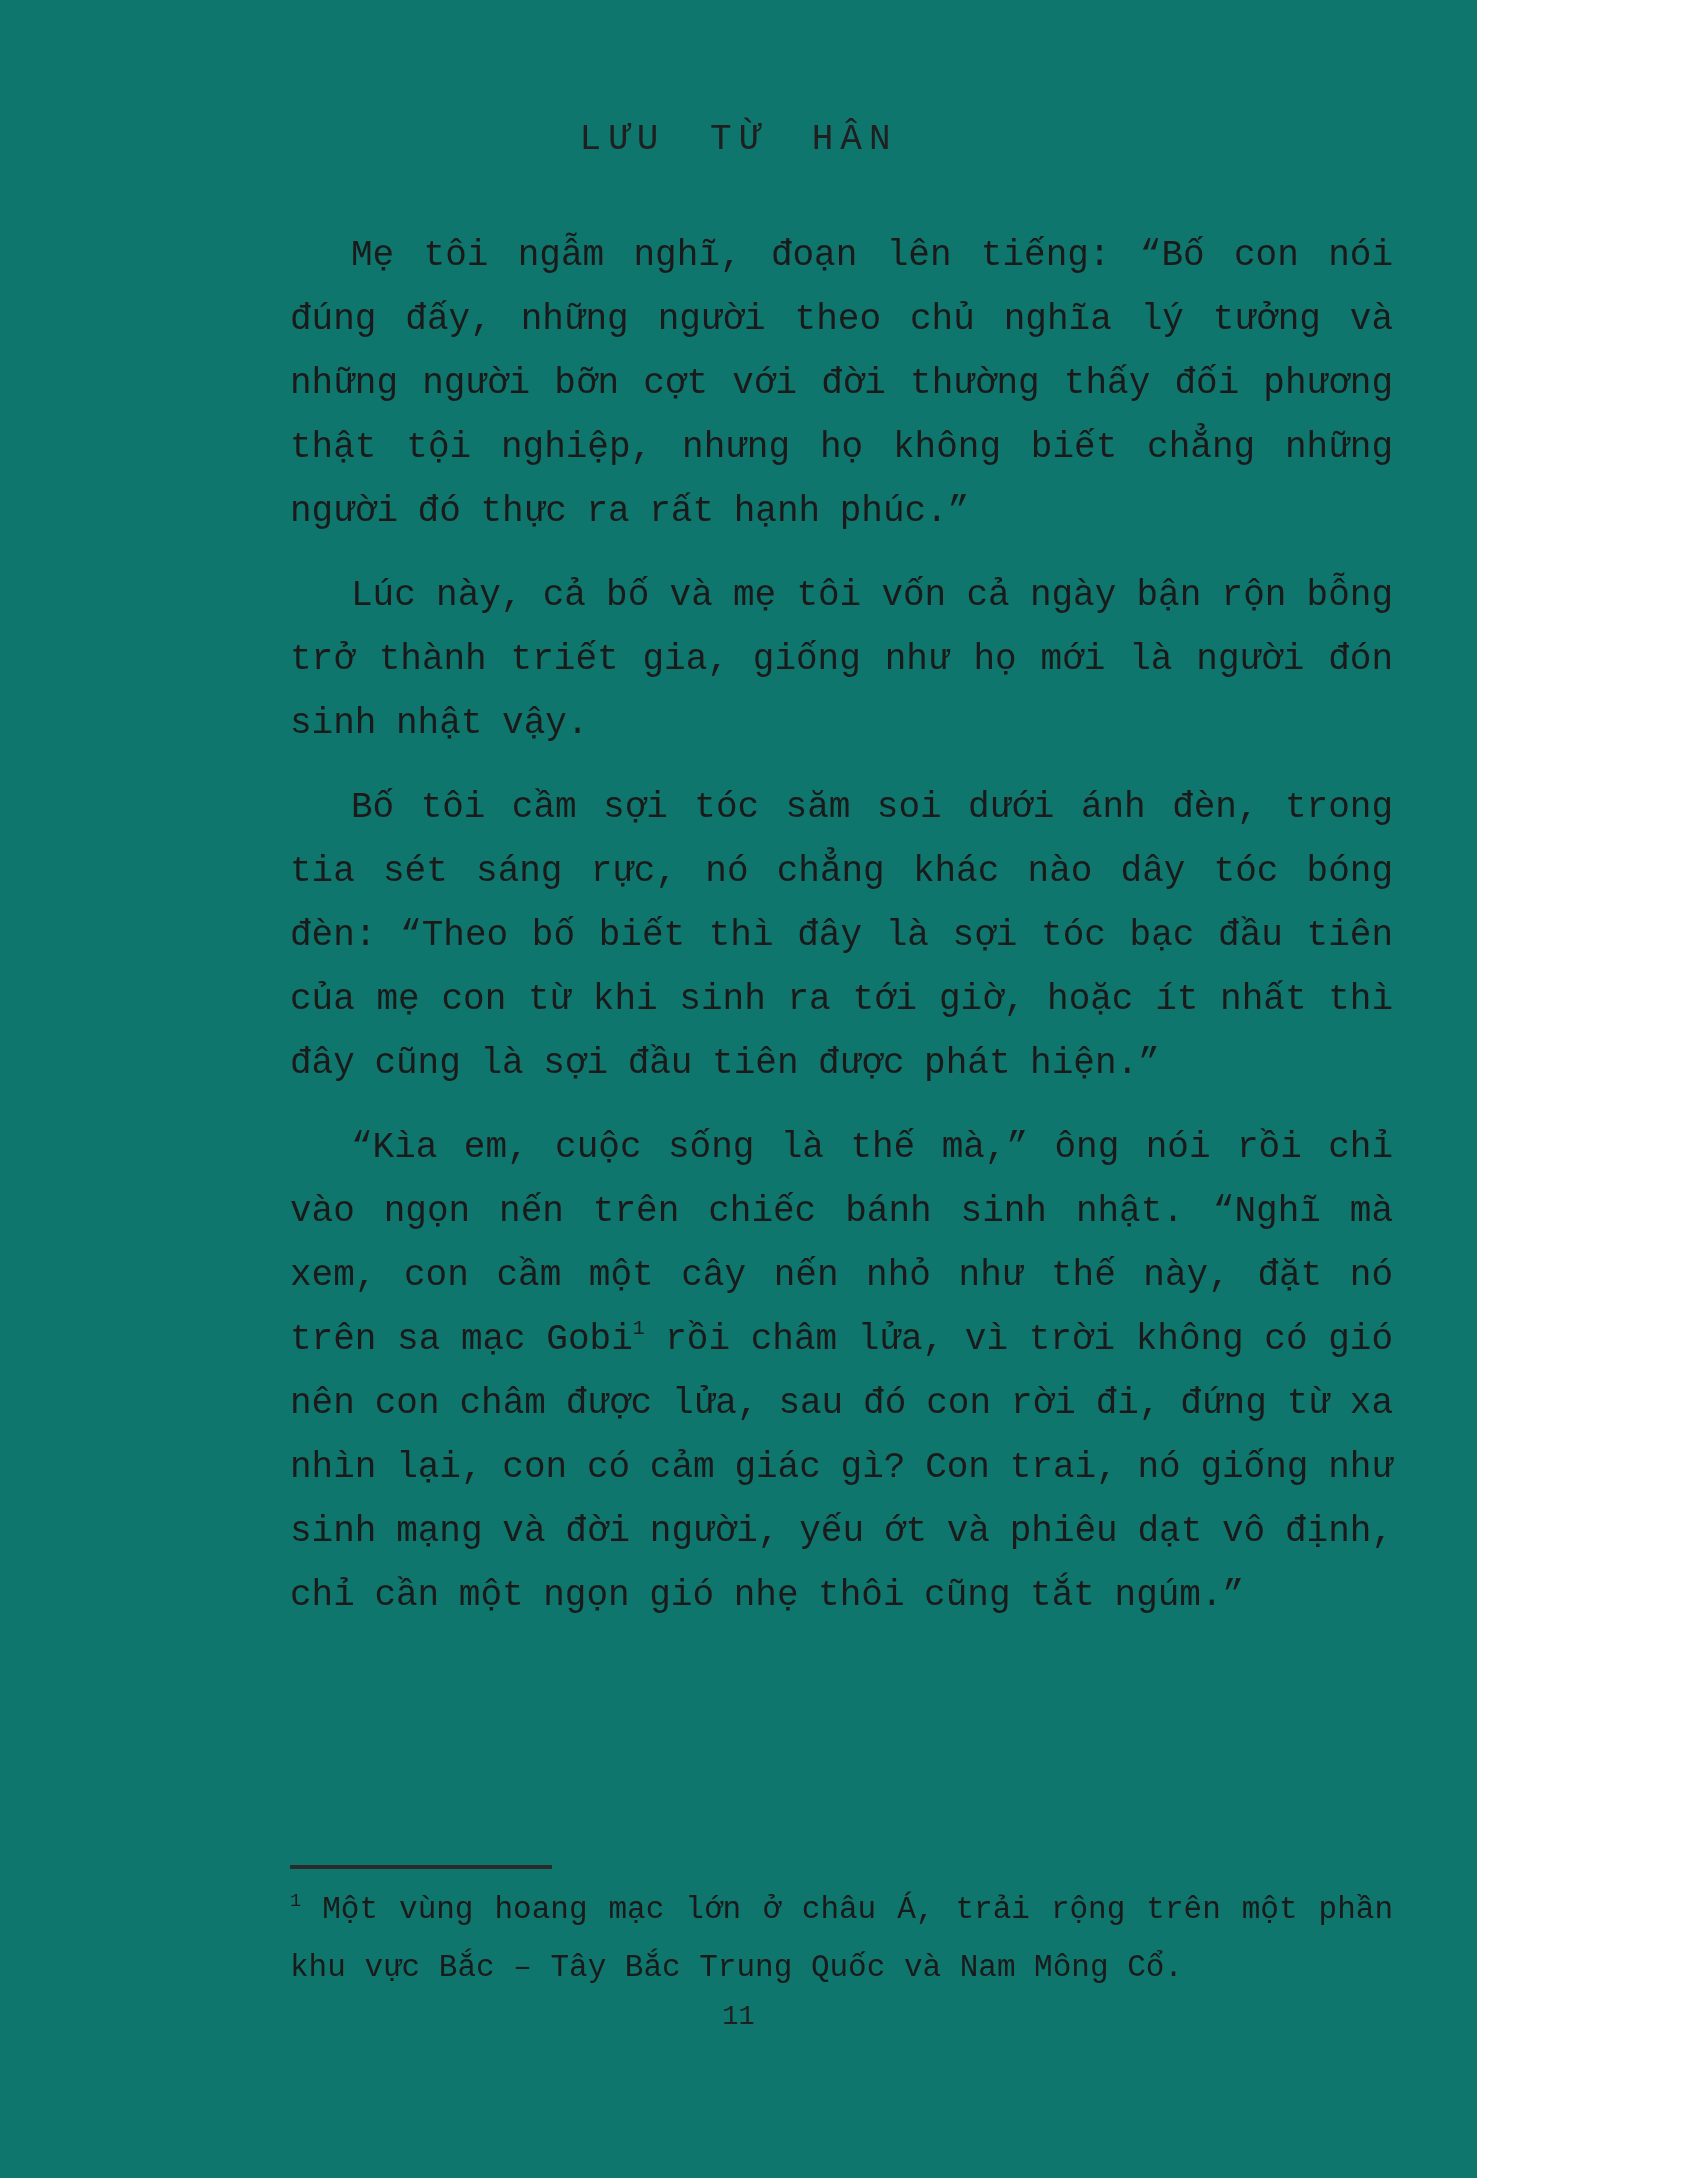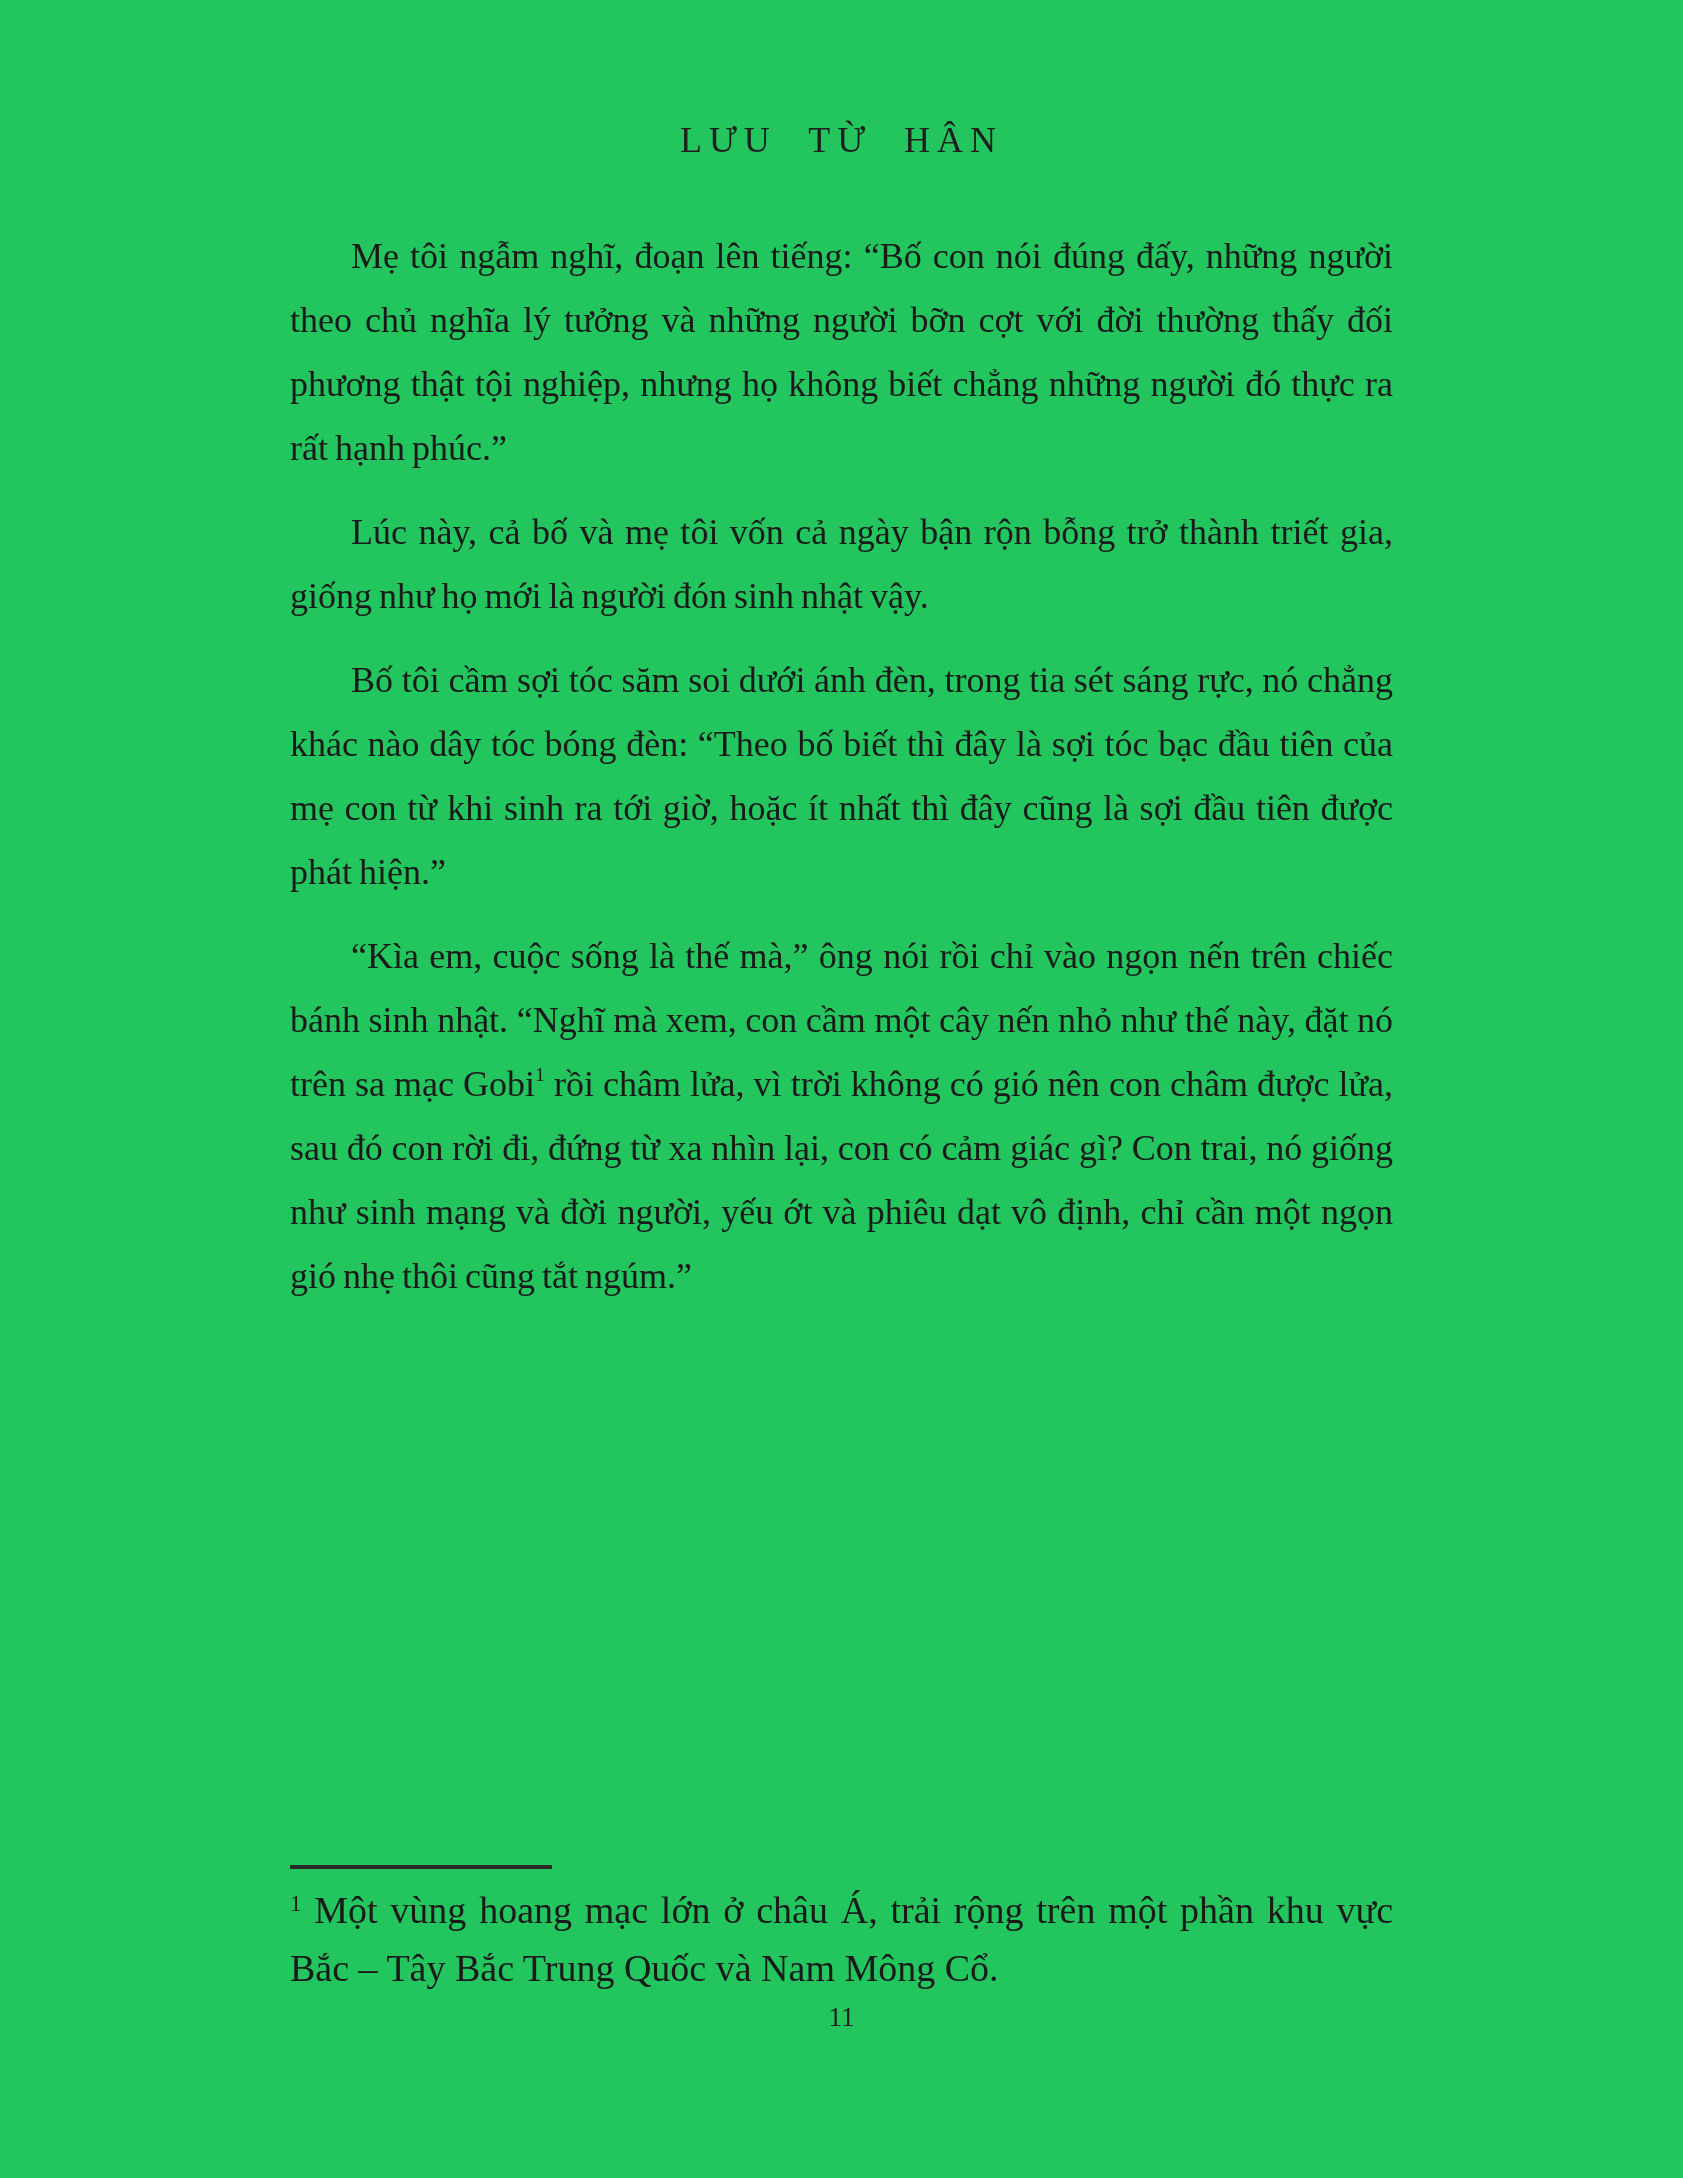--- a/index.html
+++ b/index.html
@@ -2,24 +2,24 @@
 <html><head>
 <meta charset="utf-8">
 <style>
   html, body {
     margin: 0;
     padding: 0;
     background: #ffffff;
   }
   .page {
     position: relative;
-    width: 1683px;
+    width: 1477px;
     height: 2178px;
-    background: #22c55e;
-    font-family: Liberation Serif, serif;
+    background: #0f766e;
+    font-family: Liberation Mono, monospace;
     color: #1a1a1a;
     overflow: hidden;
   }
   .running-header {
     position: absolute;
     top: 121px;
     left: 0;
     width: 100%;
     text-align: center;
     font-size: 36px;
@@ -49,21 +49,21 @@
   sup.footnote-ref {
     font-size: 0.55em;
     line-height: 0;
     vertical-align: 15px;
   }
   .footnote {
     position: absolute;
     top: 1865px;
     left: 290px;
     width: 1103px;
-    font-size: 38px;
+    font-size: 31px;
     line-height: 58px;
     text-align: justify;
   }
   .footnote-rule {
     width: 262px;
     height: 4px;
     background: #2a2a2a;
     margin: 0 0 12px 0;
   }
   .footnote p {

